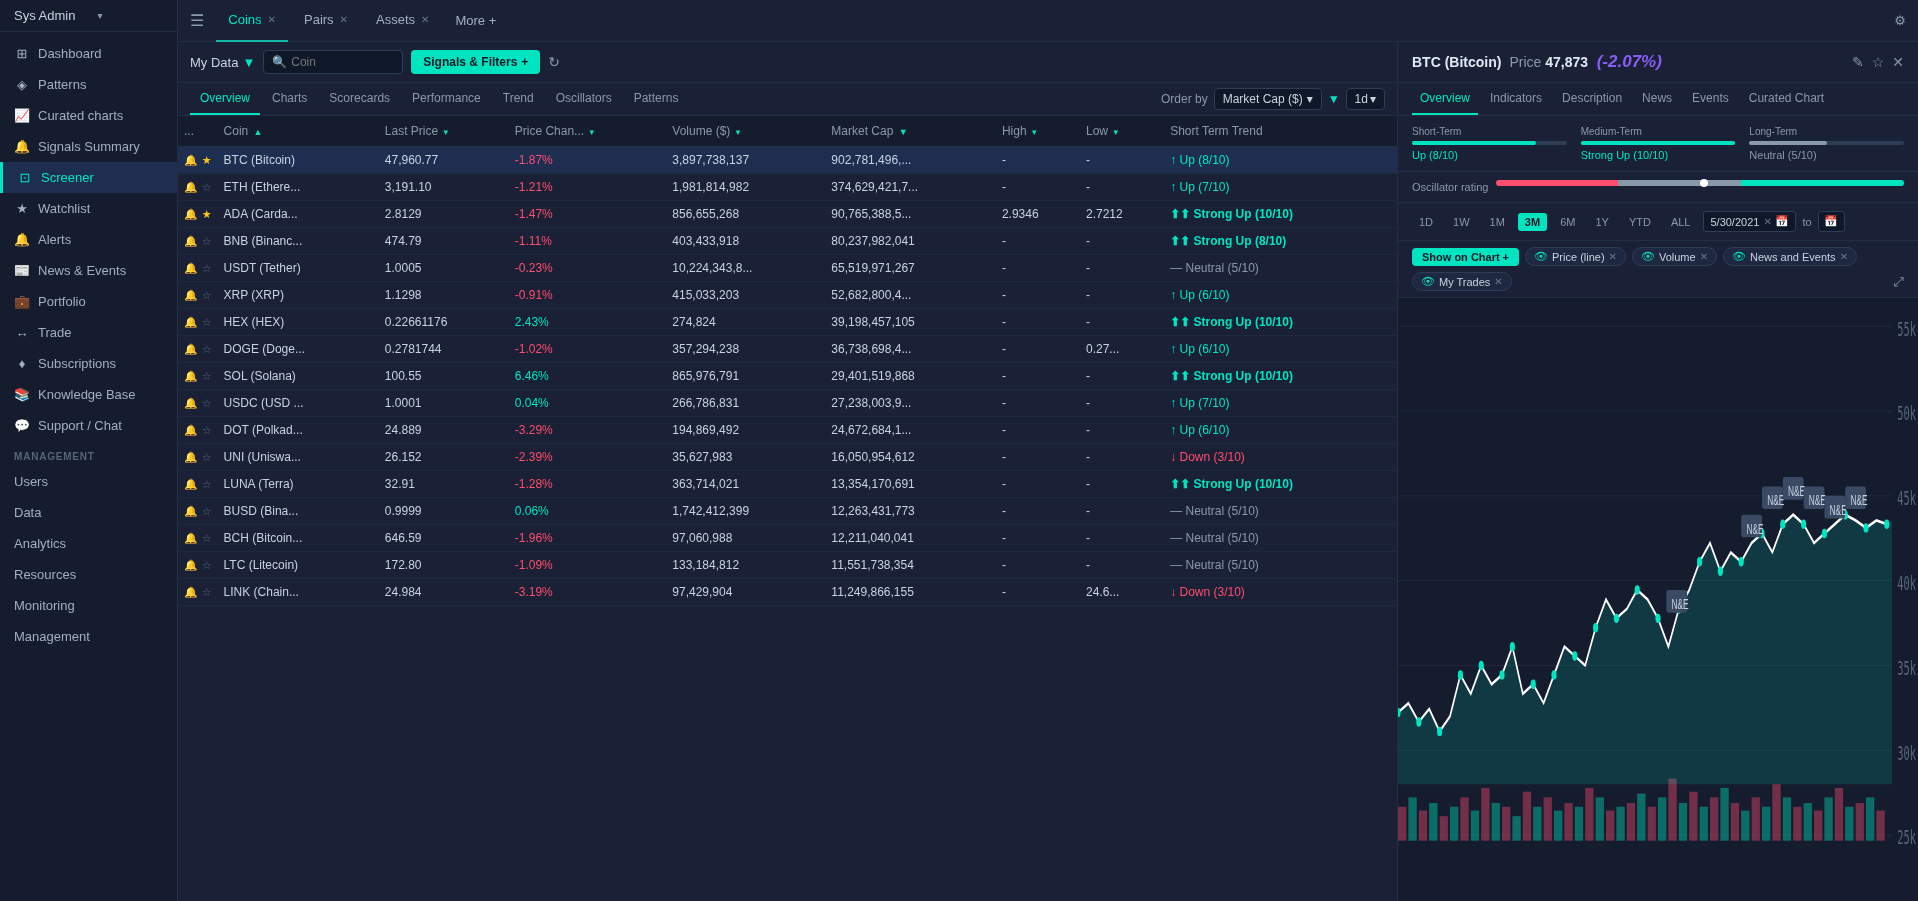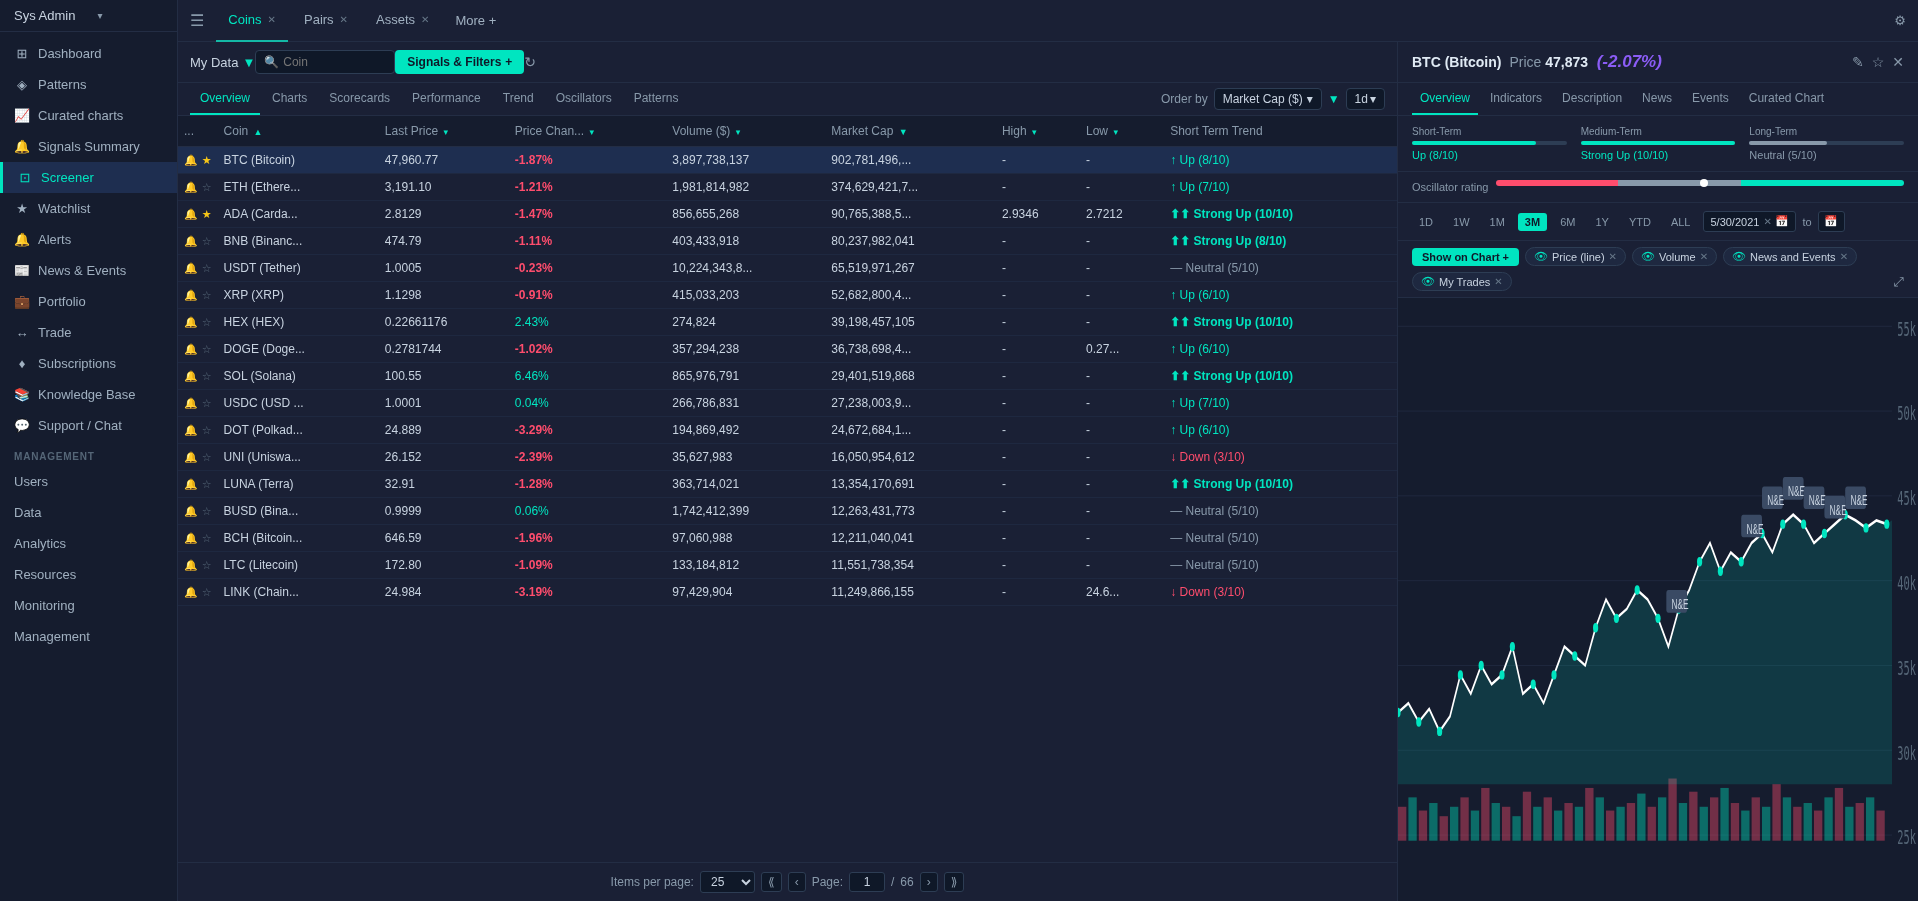--- a/index.html
+++ b/index.html
@@ -33,21 +33,21 @@
     .tab-more { color: #a0b0c0; padding: 0 10px; cursor: pointer; }
     .topnav-right { margin-left: auto; display: flex; align-items: center; gap: 10px; color: #8899aa; }
 
     
     #content { flex: 1; display: flex; overflow: hidden; }
 
     
     #screener-panel { flex: 1; display: flex; flex-direction: column; overflow: hidden; background: #1a2035; border-right: 1px solid #232d44; }
 
     
-    .screener-toolbar { display: flex; align-items: center; padding: 8px 12px; border-bottom: 1px solid #232d44; }
+    .screener-toolbar { display: flex; align-items: center; gap: 8px; padding: 8px 12px; border-bottom: 1px solid #232d44; }
     .my-data-btn { display: flex; align-items: center; gap: 4px; color: #c8d3e0; font-size: 13px; cursor: pointer; }
     .filter-icon { color: #00e5c0; }
     .search-box { background: #0f1828; border: 1px solid #2d3d54; border-radius: 4px; padding: 4px 8px; color: #c8d3e0; font-size: 12px; display: flex; align-items: center; gap: 4px; width: 140px; }
     .search-box input { background: transparent; border: none; outline: none; color: #c8d3e0; font-size: 12px; width: 100%; }
     .signals-btn { background: #00e5c0; color: #0f1828; font-weight: 700; font-size: 12px; padding: 5px 12px; border-radius: 4px; cursor: pointer; display: flex; align-items: center; gap: 4px; }
     .refresh-btn { color: #8899aa; cursor: pointer; font-size: 14px; }
 
     
     .screener-tabs { display: flex; align-items: center; border-bottom: 1px solid #232d44; padding: 0 12px; gap: 2px; }
     .stab { padding: 8px 10px; color: #8899aa; cursor: pointer; font-size: 12px; border-bottom: 2px solid transparent; }
@@ -59,21 +59,21 @@
     
     .table-wrapper { flex: 1; overflow-y: auto; overflow-x: hidden; }
     table { width: 100%; border-collapse: collapse; font-size: 12px; }
     thead th { background: #151c2e; color: #8899aa; padding: 8px 6px; text-align: left; border-bottom: 1px solid #232d44; font-weight: 500; white-space: nowrap; position: sticky; top: 0; z-index: 2; }
     thead th .sort-icon { font-size: 9px; color: #00e5c0; margin-left: 2px; }
     tbody tr { border-bottom: 1px solid #1e2840; cursor: pointer; }
     tbody tr.selected { background: #1e2e50; }
     tbody td { padding: 6px 6px; color: #c8d3e0; white-space: nowrap; }
     .td-icons { display: flex; align-items: center; gap: 4px; color: #556677; font-size: 11px; }
     .td-icons .star-active { color: #f5c518; }
-    .price-neg { color: #ff4d6d; font-weight: bold; }
+    .price-neg { color: #ff4d6d; }
     .price-pos { color: #00e5c0; }
     .trend-up { color: #00e5c0; }
     .trend-down { color: #ff4d6d; }
     .trend-neutral { color: #8899aa; }
     .trend-strong-up { color: #00e5c0; font-weight: 600; }
 
     
     .pagination { display: flex; align-items: center; gap: 6px; padding: 8px 12px; border-top: 1px solid #232d44; justify-content: center; font-size: 12px; color: #8899aa; }
     .pagination select { background: #0f1828; border: 1px solid #2d3d54; color: #c8d3e0; padding: 2px 6px; border-radius: 3px; font-size: 12px; }
     .page-btn { color: #8899aa; cursor: pointer; padding: 2px 6px; border-radius: 3px; border: 1px solid #2d3d54; background: #0f1828; font-size: 12px; }
@@ -562,34 +562,20 @@
       <td>97,429,904</td>
       <td>11,249,866,155</td>
       <td>-</td>
       <td>24.6...</td>
       <td class="trend-down">↓ Down (3/10)</td>
     </tr>
             </tbody>
         </table>
       </div>
 
-      <div class="pagination">
-        <span>Items per page:</span>
-        <select>
-          <option>25</option><option>50</option><option>100</option>
-        </select>
-        <button class="page-btn">⟪</button>
-        <button class="page-btn">‹</button>
-        <span>Page:</span>
-        <input class="page-input" type="text" value="1" style="">
-        <span>/</span>
-        <span>66</span>
-        <button class="page-btn">›</button>
-        <button class="page-btn">⟫</button>
-      </div>
     </div>
 
     <div id="right-panel">
 
       <div class="rp-header">
         <span class="rp-title">BTC (Bitcoin)</span>
         <span class="rp-price">
           <span style="font-weight:400;color:#8899aa;">Price </span>
           <span>47,873</span>
           <span class="neg">&nbsp;(<span>-2.07%</span>)</span>

